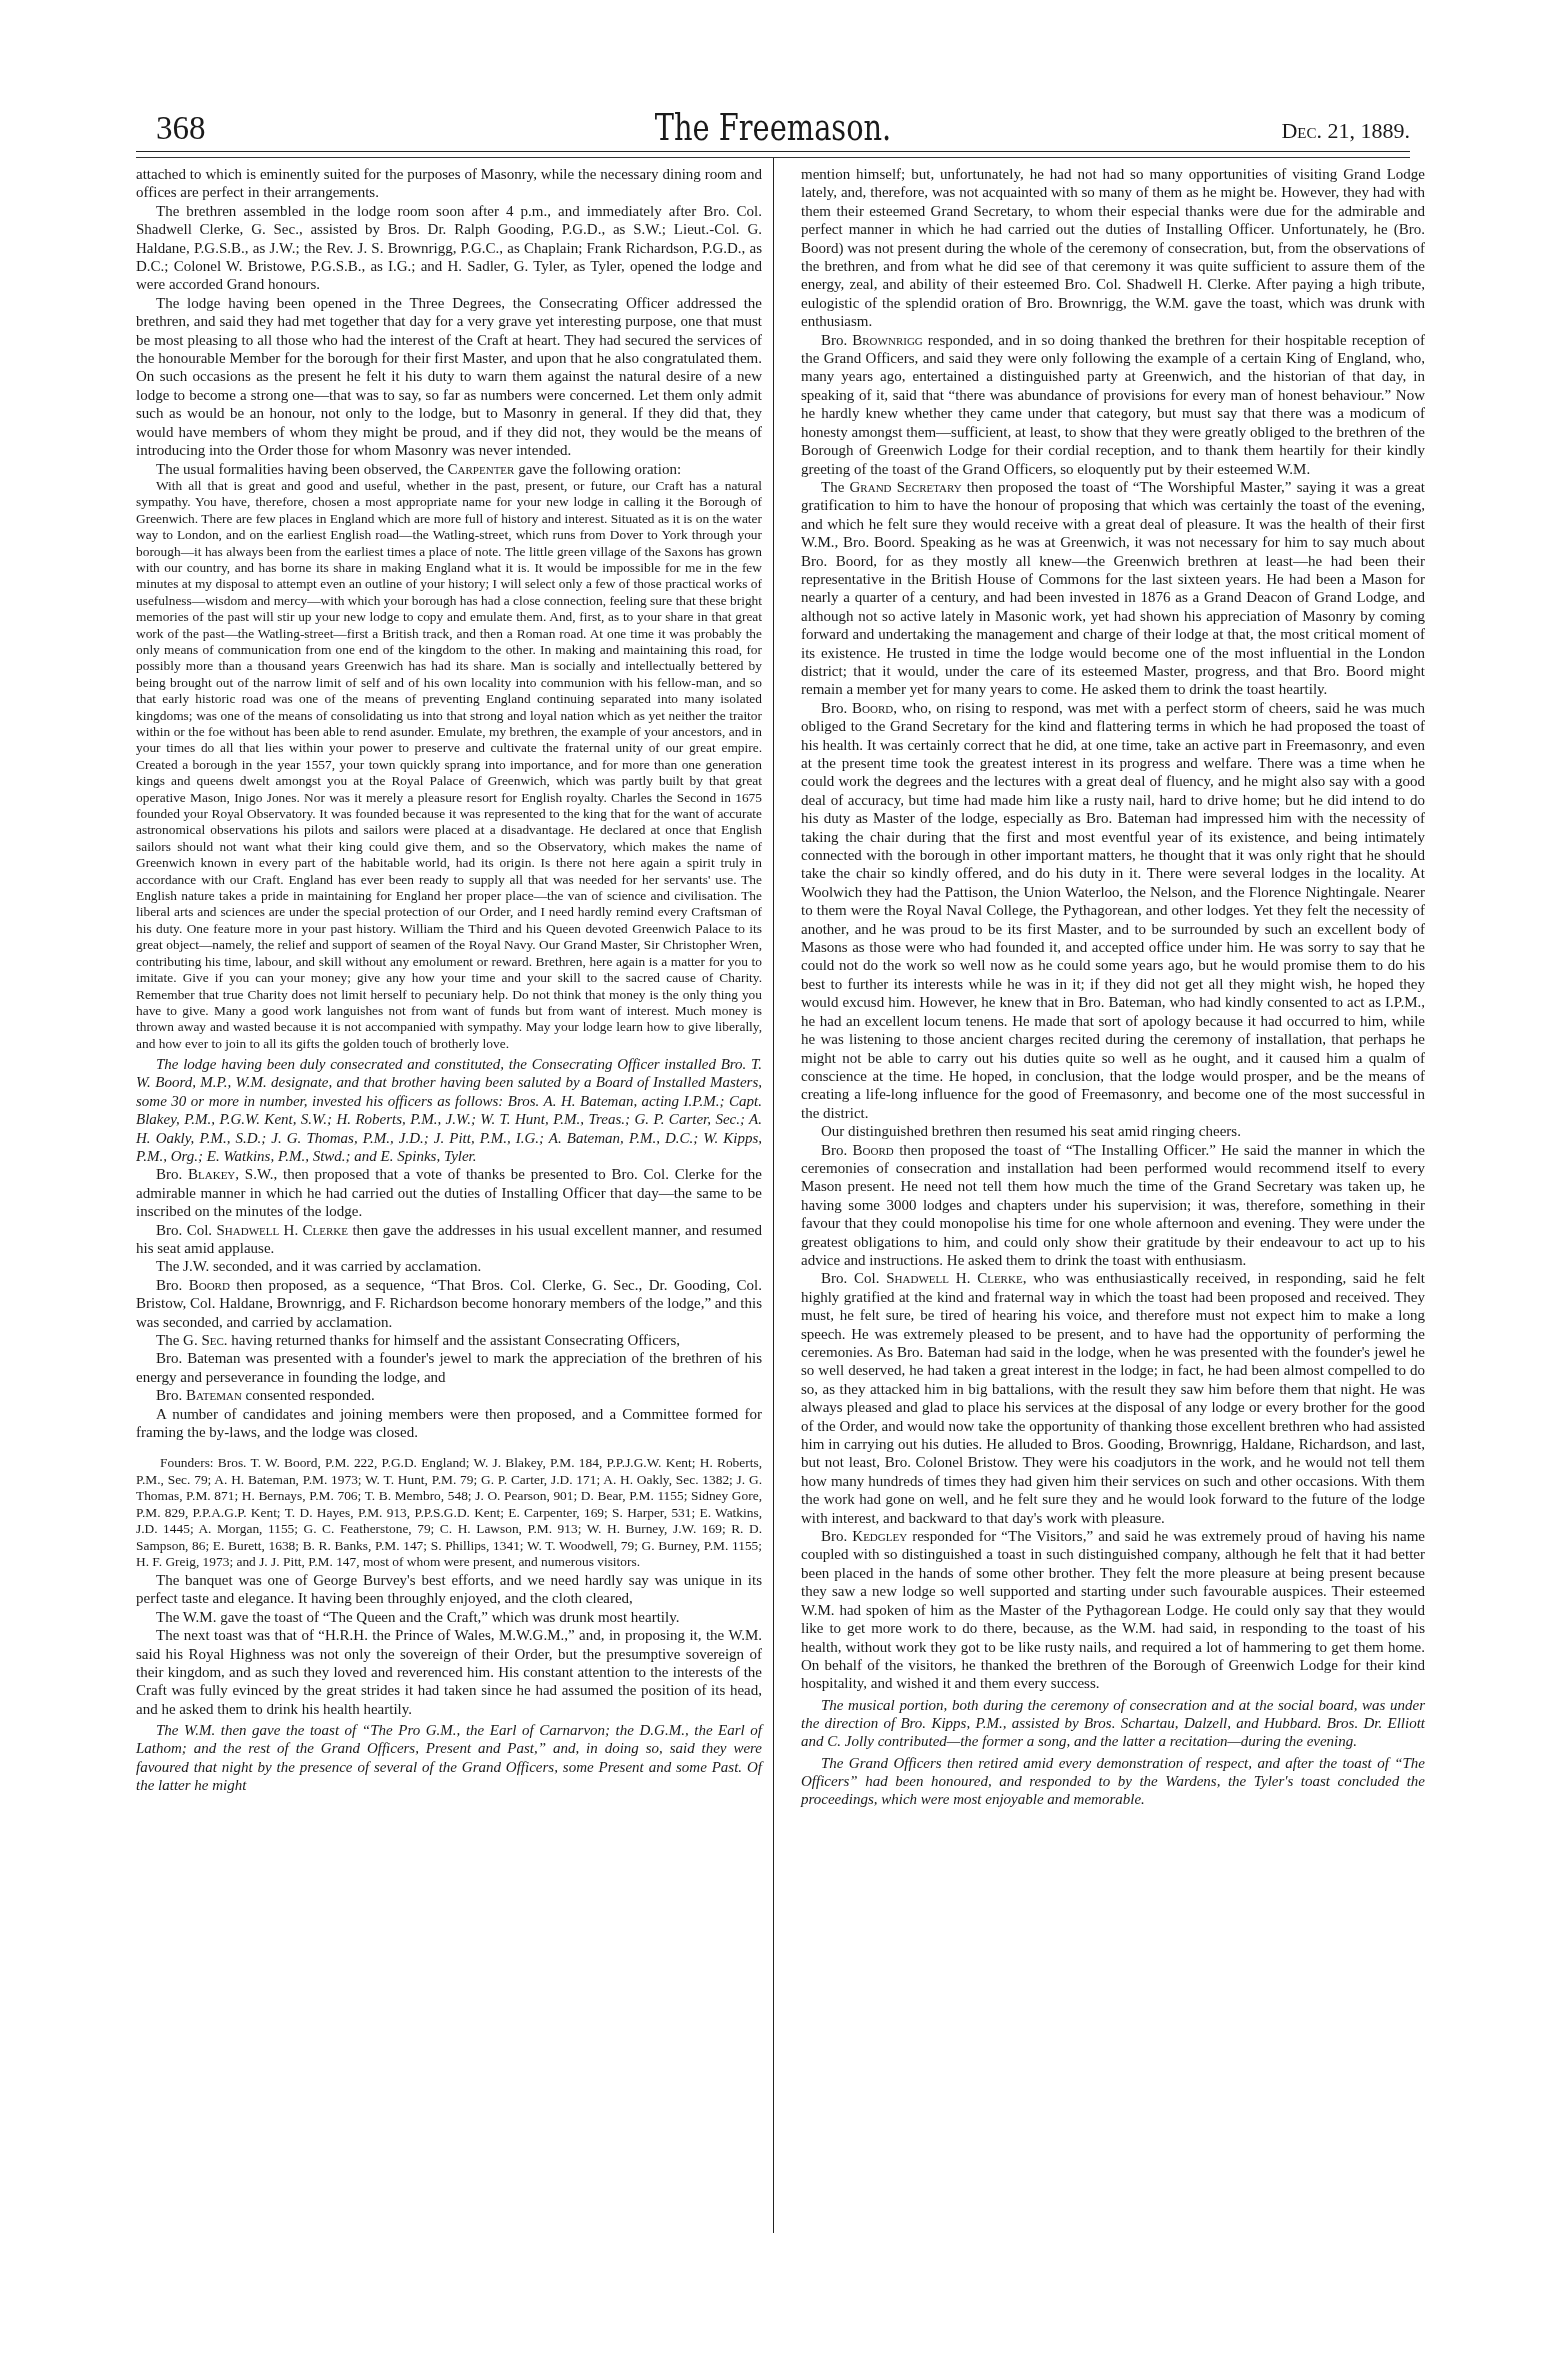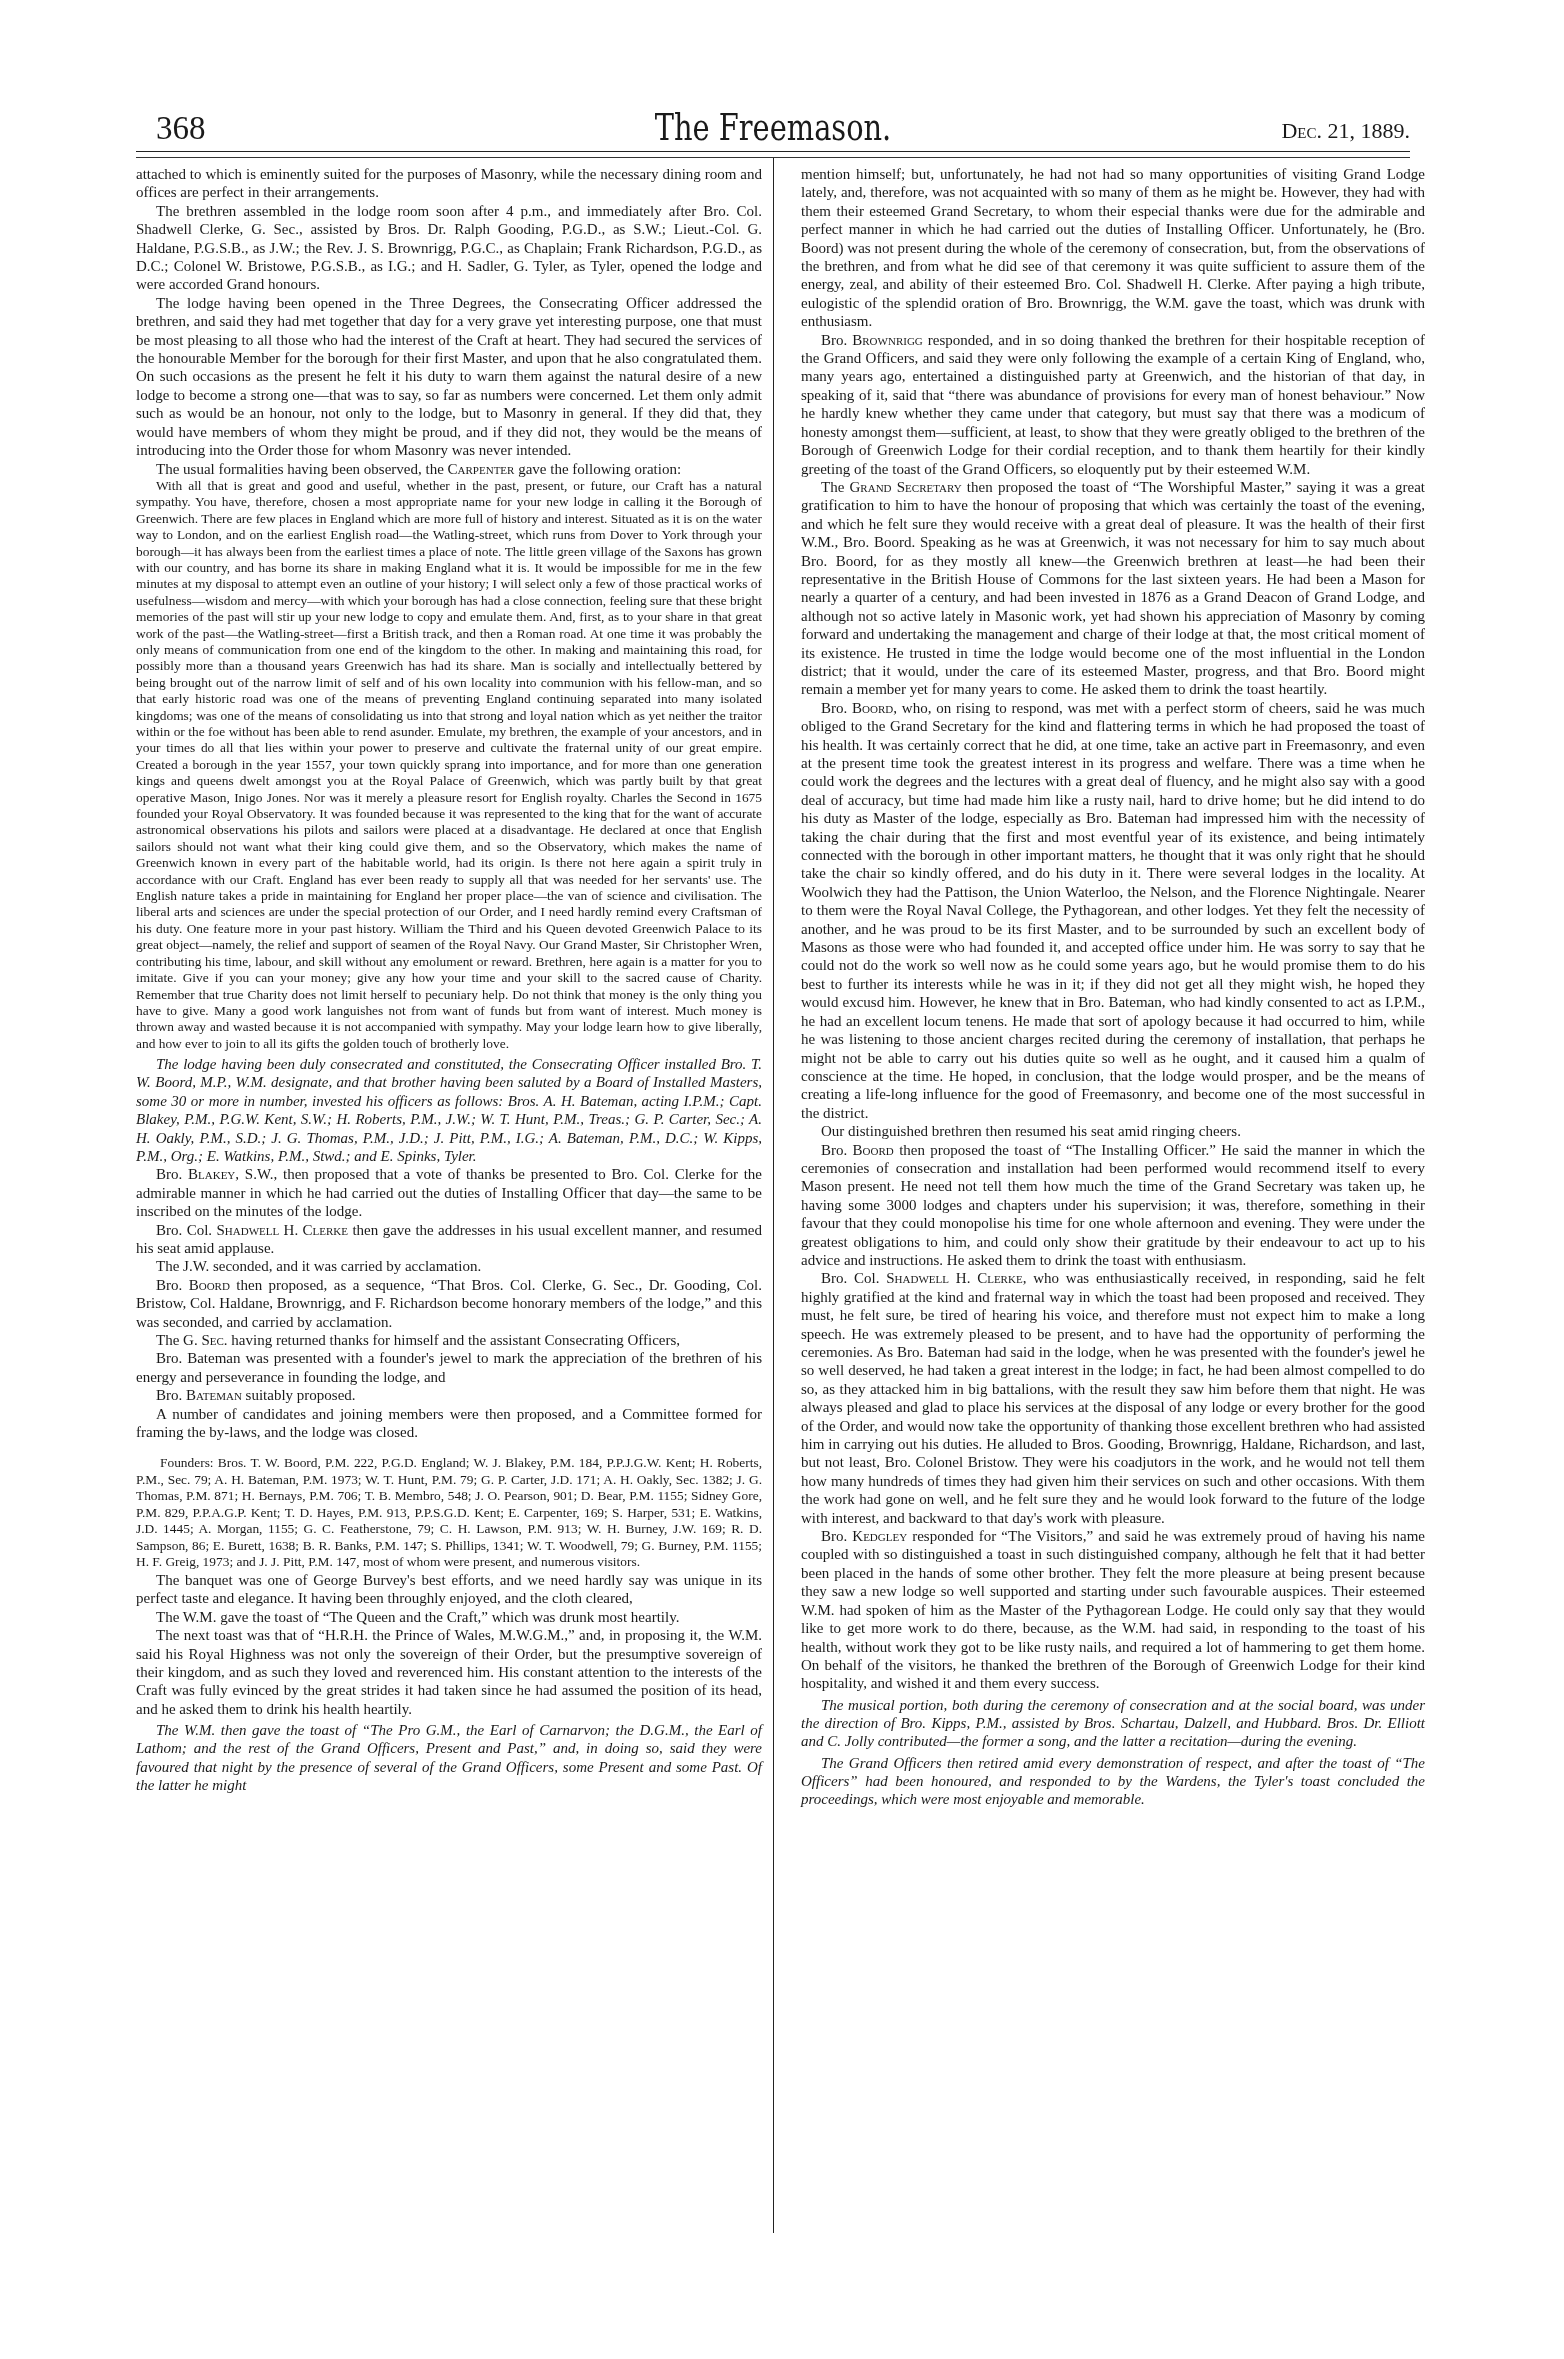--- a/index.html
+++ b/index.html
@@ -42,21 +42,21 @@
     <p class="para">The lodge having been opened in the Three Degrees, the Consecrating Officer addressed the brethren, and said they had met together that day for a very grave yet interesting purpose, one that must be most pleasing to all those who had the interest of the Craft at heart. They had secured the services of the honourable Member for the borough for their first Master, and upon that he also congratulated them. On such occasions as the present he felt it his duty to warn them against the natural desire of a new lodge to become a strong one—that was to say, so far as numbers were concerned. Let them only admit such as would be an honour, not only to the lodge, but to Masonry in general. If they did that, they would have members of whom they might be proud, and if they did not, they would be the means of introducing into the Order those for whom Masonry was never intended.</p>
     <p class="para"><span>The usual formalities having been observed, the </span><span class="sc">Carpenter</span><span> gave the following oration:</span></p>
     <p class="para oration">With all that is great and good and useful, whether in the past, present, or future, our Craft has a natural sympathy. You have, therefore, chosen a most appropriate name for your new lodge in calling it the Borough of Greenwich. There are few places in England which are more full of history and interest. Situated as it is on the water way to London, and on the earliest English road—the Watling-street, which runs from Dover to York through your borough—it has always been from the earliest times a place of note. The little green village of the Saxons has grown with our country, and has borne its share in making England what it is. It would be impossible for me in the few minutes at my disposal to attempt even an outline of your history; I will select only a few of those practical works of usefulness—wisdom and mercy—with which your borough has had a close connection, feeling sure that these bright memories of the past will stir up your new lodge to copy and emulate them. And, first, as to your share in that great work of the past—the Watling-street—first a British track, and then a Roman road. At one time it was probably the only means of communication from one end of the kingdom to the other. In making and maintaining this road, for possibly more than a thousand years Greenwich has had its share. Man is socially and intellectually bettered by being brought out of the narrow limit of self and of his own locality into communion with his fellow-man, and so that early historic road was one of the means of preventing England continuing separated into many isolated kingdoms; was one of the means of consolidating us into that strong and loyal nation which as yet neither the traitor within or the foe without has been able to rend asunder. Emulate, my brethren, the example of your ancestors, and in your times do all that lies within your power to preserve and cultivate the fraternal unity of our great empire. Created a borough in the year 1557, your town quickly sprang into importance, and for more than one generation kings and queens dwelt amongst you at the Royal Palace of Greenwich, which was partly built by that great operative Mason, Inigo Jones. Nor was it merely a pleasure resort for English royalty. Charles the Second in 1675 founded your Royal Observatory. It was founded because it was represented to the king that for the want of accurate astronomical observations his pilots and sailors were placed at a disadvantage. He declared at once that English sailors should not want what their king could give them, and so the Observatory, which makes the name of Greenwich known in every part of the habitable world, had its origin. Is there not here again a spirit truly in accordance with our Craft. England has ever been ready to supply all that was needed for her servants' use. The English nature takes a pride in maintaining for England her proper place—the van of science and civilisation. The liberal arts and sciences are under the special protection of our Order, and I need hardly remind every Craftsman of his duty. One feature more in your past history. William the Third and his Queen devoted Greenwich Palace to its great object—namely, the relief and support of seamen of the Royal Navy. Our Grand Master, Sir Christopher Wren, contributing his time, labour, and skill without any emolument or reward. Brethren, here again is a matter for you to imitate. Give if you can your money; give any how your time and your skill to the sacred cause of Charity. Remember that true Charity does not limit herself to pecuniary help. Do not think that money is the only thing you have to give. Many a good work languishes not from want of funds but from want of interest. Much money is thrown away and wasted because it is not accompanied with sympathy. May your lodge learn how to give liberally, and how ever to join to all its gifts the golden touch of brotherly love.</p>
     <p class="para gap">The lodge having been duly consecrated and constituted, the Consecrating Officer installed Bro. T. W. Boord, M.P., W.M. designate, and that brother having been saluted by a Board of Installed Masters, some 30 or more in number, invested his officers as follows: Bros. A. H. Bateman, acting I.P.M.; Capt. Blakey, P.M., P.G.W. Kent, S.W.; H. Roberts, P.M., J.W.; W. T. Hunt, P.M., Treas.; G. P. Carter, Sec.; A. H. Oakly, P.M., S.D.; J. G. Thomas, P.M., J.D.; J. Pitt, P.M., I.G.; A. Bateman, P.M., D.C.; W. Kipps, P.M., Org.; E. Watkins, P.M., Stwd.; and E. Spinks, Tyler.</p>
     <p class="para"><span>Bro. </span><span class="sc">Blakey</span><span>, S.W., then proposed that a vote of thanks be presented to Bro. Col. Clerke for the admirable manner in which he had carried out the duties of Installing Officer that day—the same to be inscribed on the minutes of the lodge.</span></p>
     <p class="para"><span>Bro. Col. </span><span class="sc">Shadwell H. Clerke</span><span> then gave the addresses in his usual excellent manner, and resumed his seat amid applause.</span></p>
     <p class="para">The J.W. seconded, and it was carried by acclamation.</p>
     <p class="para"><span>Bro. </span><span class="sc">Boord</span><span> then proposed, as a sequence, “That Bros. Col. Clerke, G. Sec., Dr. Gooding, Col. Bristow, Col. Haldane, Brownrigg, and F. Richardson become honorary members of the lodge,” and this was seconded, and carried by acclamation.</span></p>
     <p class="para"><span>The G. </span><span class="sc">Sec.</span><span> having returned thanks for himself and the assistant Consecrating Officers,</span></p>
     <p class="para">Bro. Bateman was presented with a founder's jewel to mark the appreciation of the brethren of his energy and perseverance in founding the lodge, and</p>
-    <p class="para"><span>Bro. </span><span class="sc">Bateman</span><span> suitably proposed.</span></p>
+    <p class="para"><span>Bro. </span><span class="sc">Bateman</span><span> consented responded.</span></p>
     <p class="para">A number of candidates and joining members were then proposed, and a Committee formed for framing the by-laws, and the lodge was closed.</p>
     <p class="para founders">Founders: Bros. T. W. Boord, P.M. 222, P.G.D. England; W. J. Blakey, P.M. 184, P.P.J.G.W. Kent; H. Roberts, P.M., Sec. 79; A. H. Bateman, P.M. 1973; W. T. Hunt, P.M. 79; G. P. Carter, J.D. 171; A. H. Oakly, Sec. 1382; J. G. Thomas, P.M. 871; H. Bernays, P.M. 706; T. B. Membro, 548; J. O. Pearson, 901; D. Bear, P.M. 1155; Sidney Gore, P.M. 829, P.P.A.G.P. Kent; T. D. Hayes, P.M. 913, P.P.S.G.D. Kent; E. Carpenter, 169; S. Harper, 531; E. Watkins, J.D. 1445; A. Morgan, 1155; G. C. Featherstone, 79; C. H. Lawson, P.M. 913; W. H. Burney, J.W. 169; R. D. Sampson, 86; E. Burett, 1638; B. R. Banks, P.M. 147; S. Phillips, 1341; W. T. Woodwell, 79; G. Burney, P.M. 1155; H. F. Greig, 1973; and J. J. Pitt, P.M. 147, most of whom were present, and numerous visitors.</p>
     <p class="para">The banquet was one of George Burvey's best efforts, and we need hardly say was unique in its perfect taste and elegance. It having been throughly enjoyed, and the cloth cleared,</p>
     <p class="para">The W.M. gave the toast of “The Queen and the Craft,” which was drunk most heartily.</p>
     <p class="para">The next toast was that of “H.R.H. the Prince of Wales, M.W.G.M.,” and, in proposing it, the W.M. said his Royal Highness was not only the sovereign of their Order, but the presumptive sovereign of their kingdom, and as such they loved and reverenced him. His constant attention to the interests of the Craft was fully evinced by the great strides it had taken since he had assumed the position of its head, and he asked them to drink his health heartily.</p>
     <p class="para gap">The W.M. then gave the toast of “The Pro G.M., the Earl of Carnarvon; the D.G.M., the Earl of Lathom; and the rest of the Grand Officers, Present and Past,” and, in doing so, said they were favoured that night by the presence of several of the Grand Officers, some Present and some Past. Of the latter he might</p>
   </div>
 
   <div class="col col-right">
     <p class="para noindent">mention himself; but, unfortunately, he had not had so many opportunities of visiting Grand Lodge lately, and, therefore, was not acquainted with so many of them as he might be. However, they had with them their esteemed Grand Secretary, to whom their especial thanks were due for the admirable and perfect manner in which he had carried out the duties of Installing Officer. Unfortunately, he (Bro. Boord) was not present during the whole of the ceremony of consecration, but, from the observations of the brethren, and from what he did see of that ceremony it was quite sufficient to assure them of the energy, zeal, and ability of their esteemed Bro. Col. Shadwell H. Clerke. After paying a high tribute, eulogistic of the splendid oration of Bro. Brownrigg, the W.M. gave the toast, which was drunk with enthusiasm.</p>

